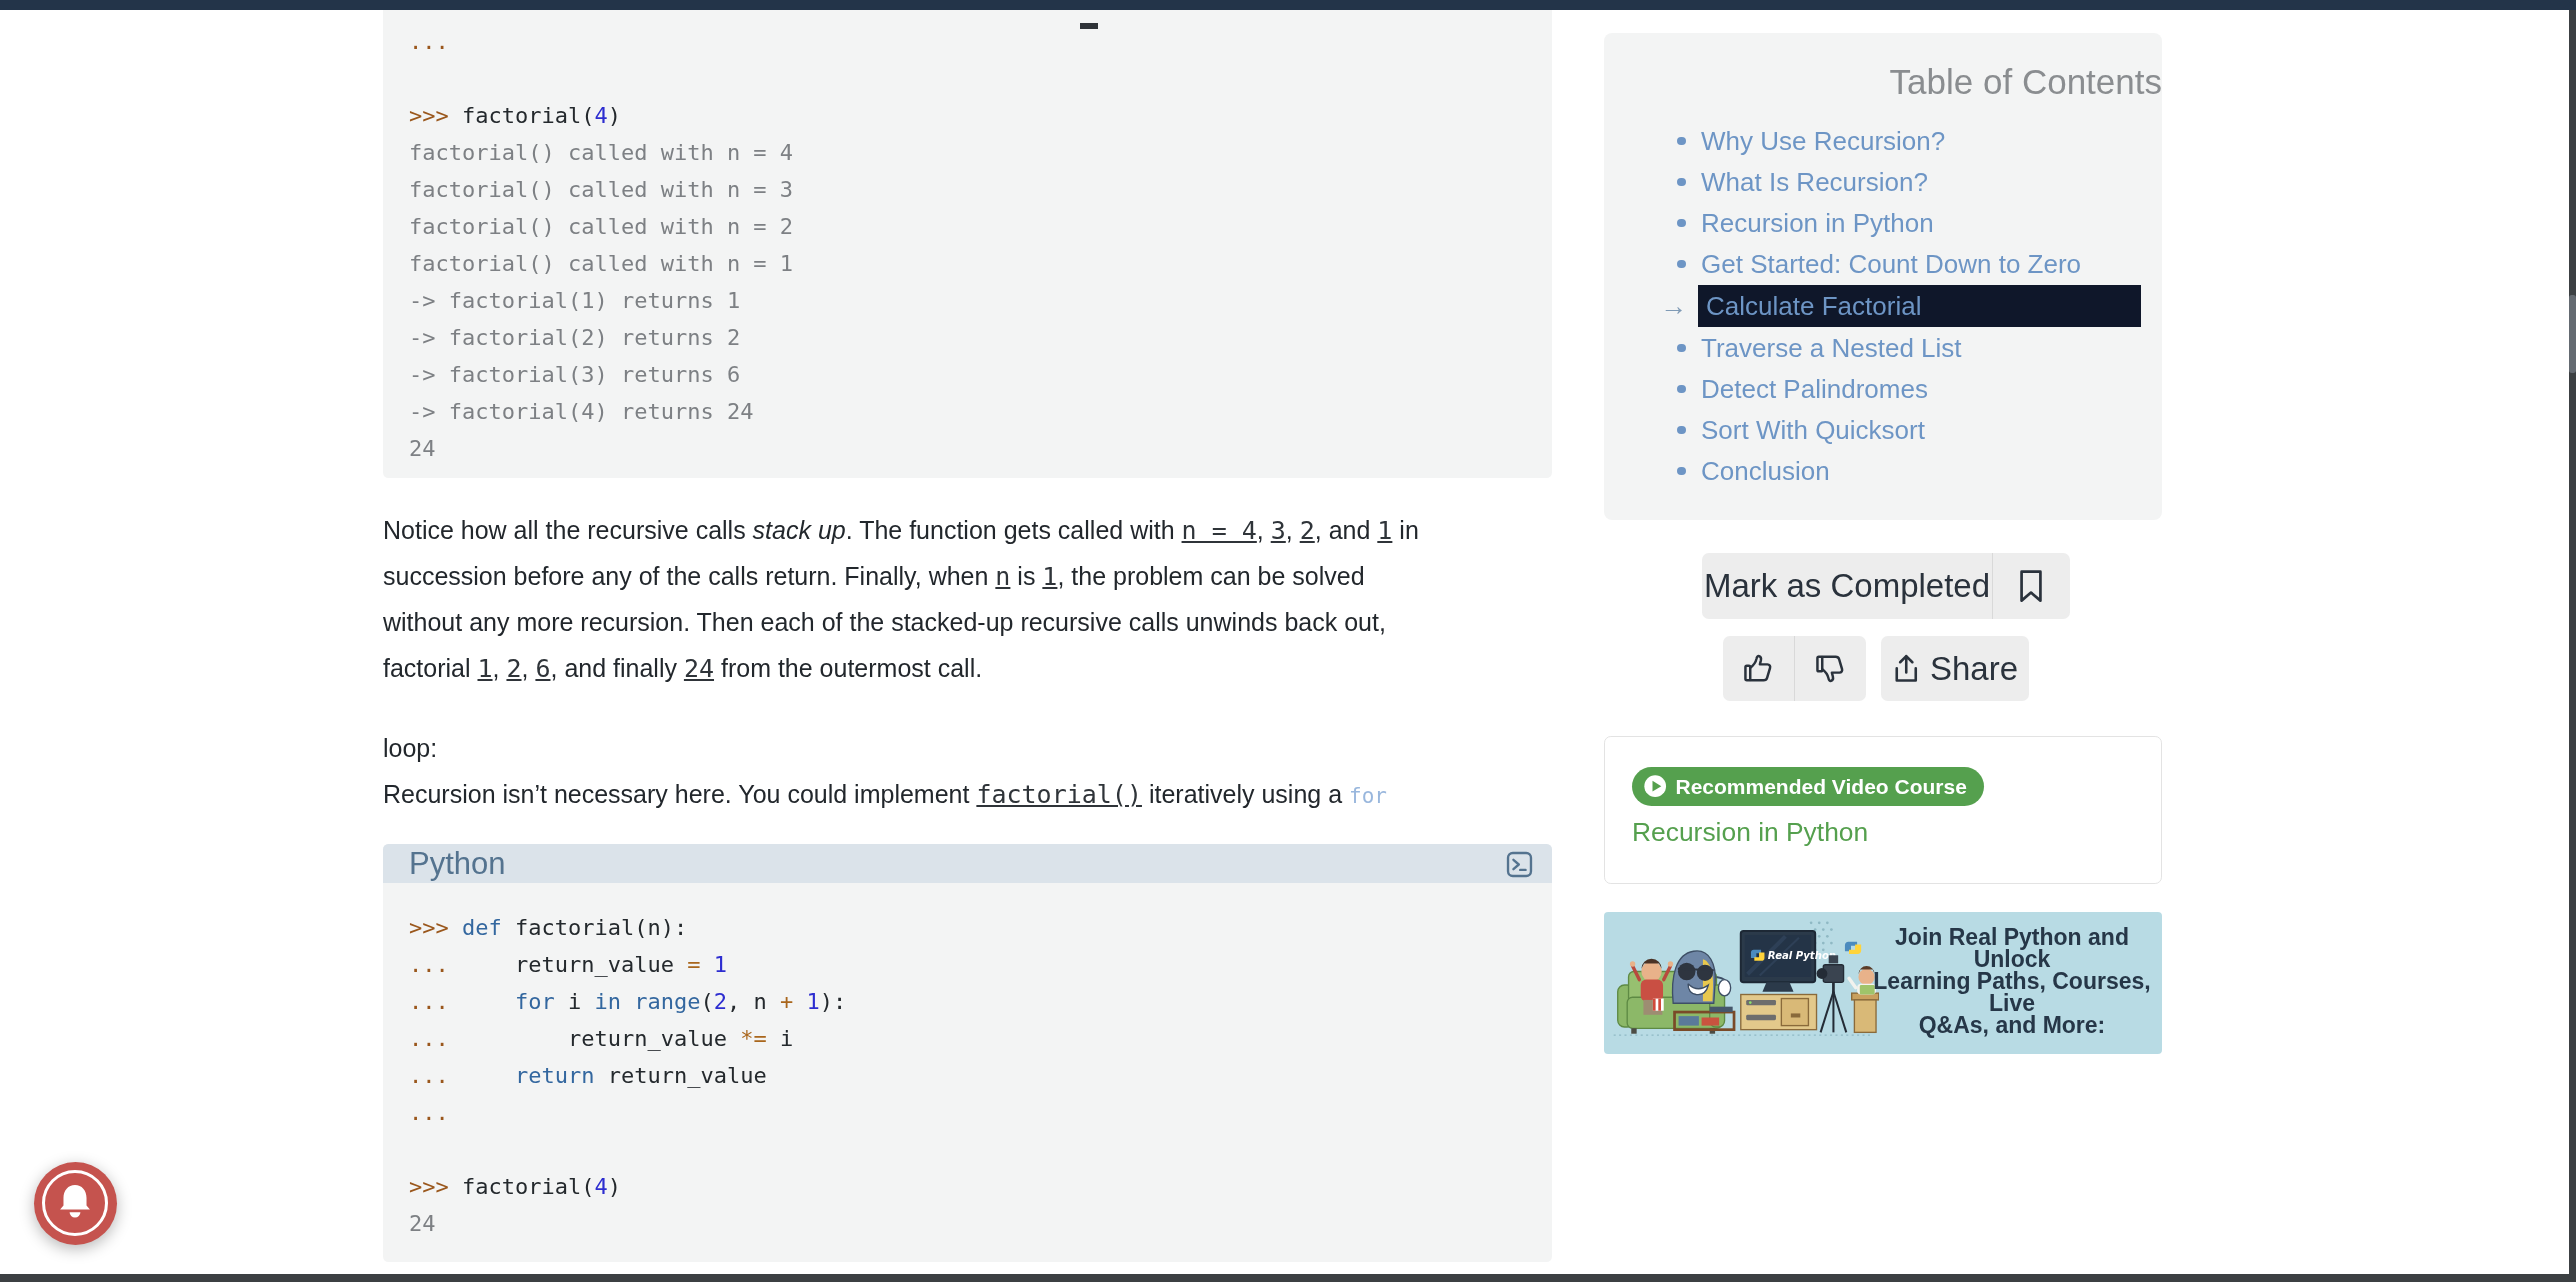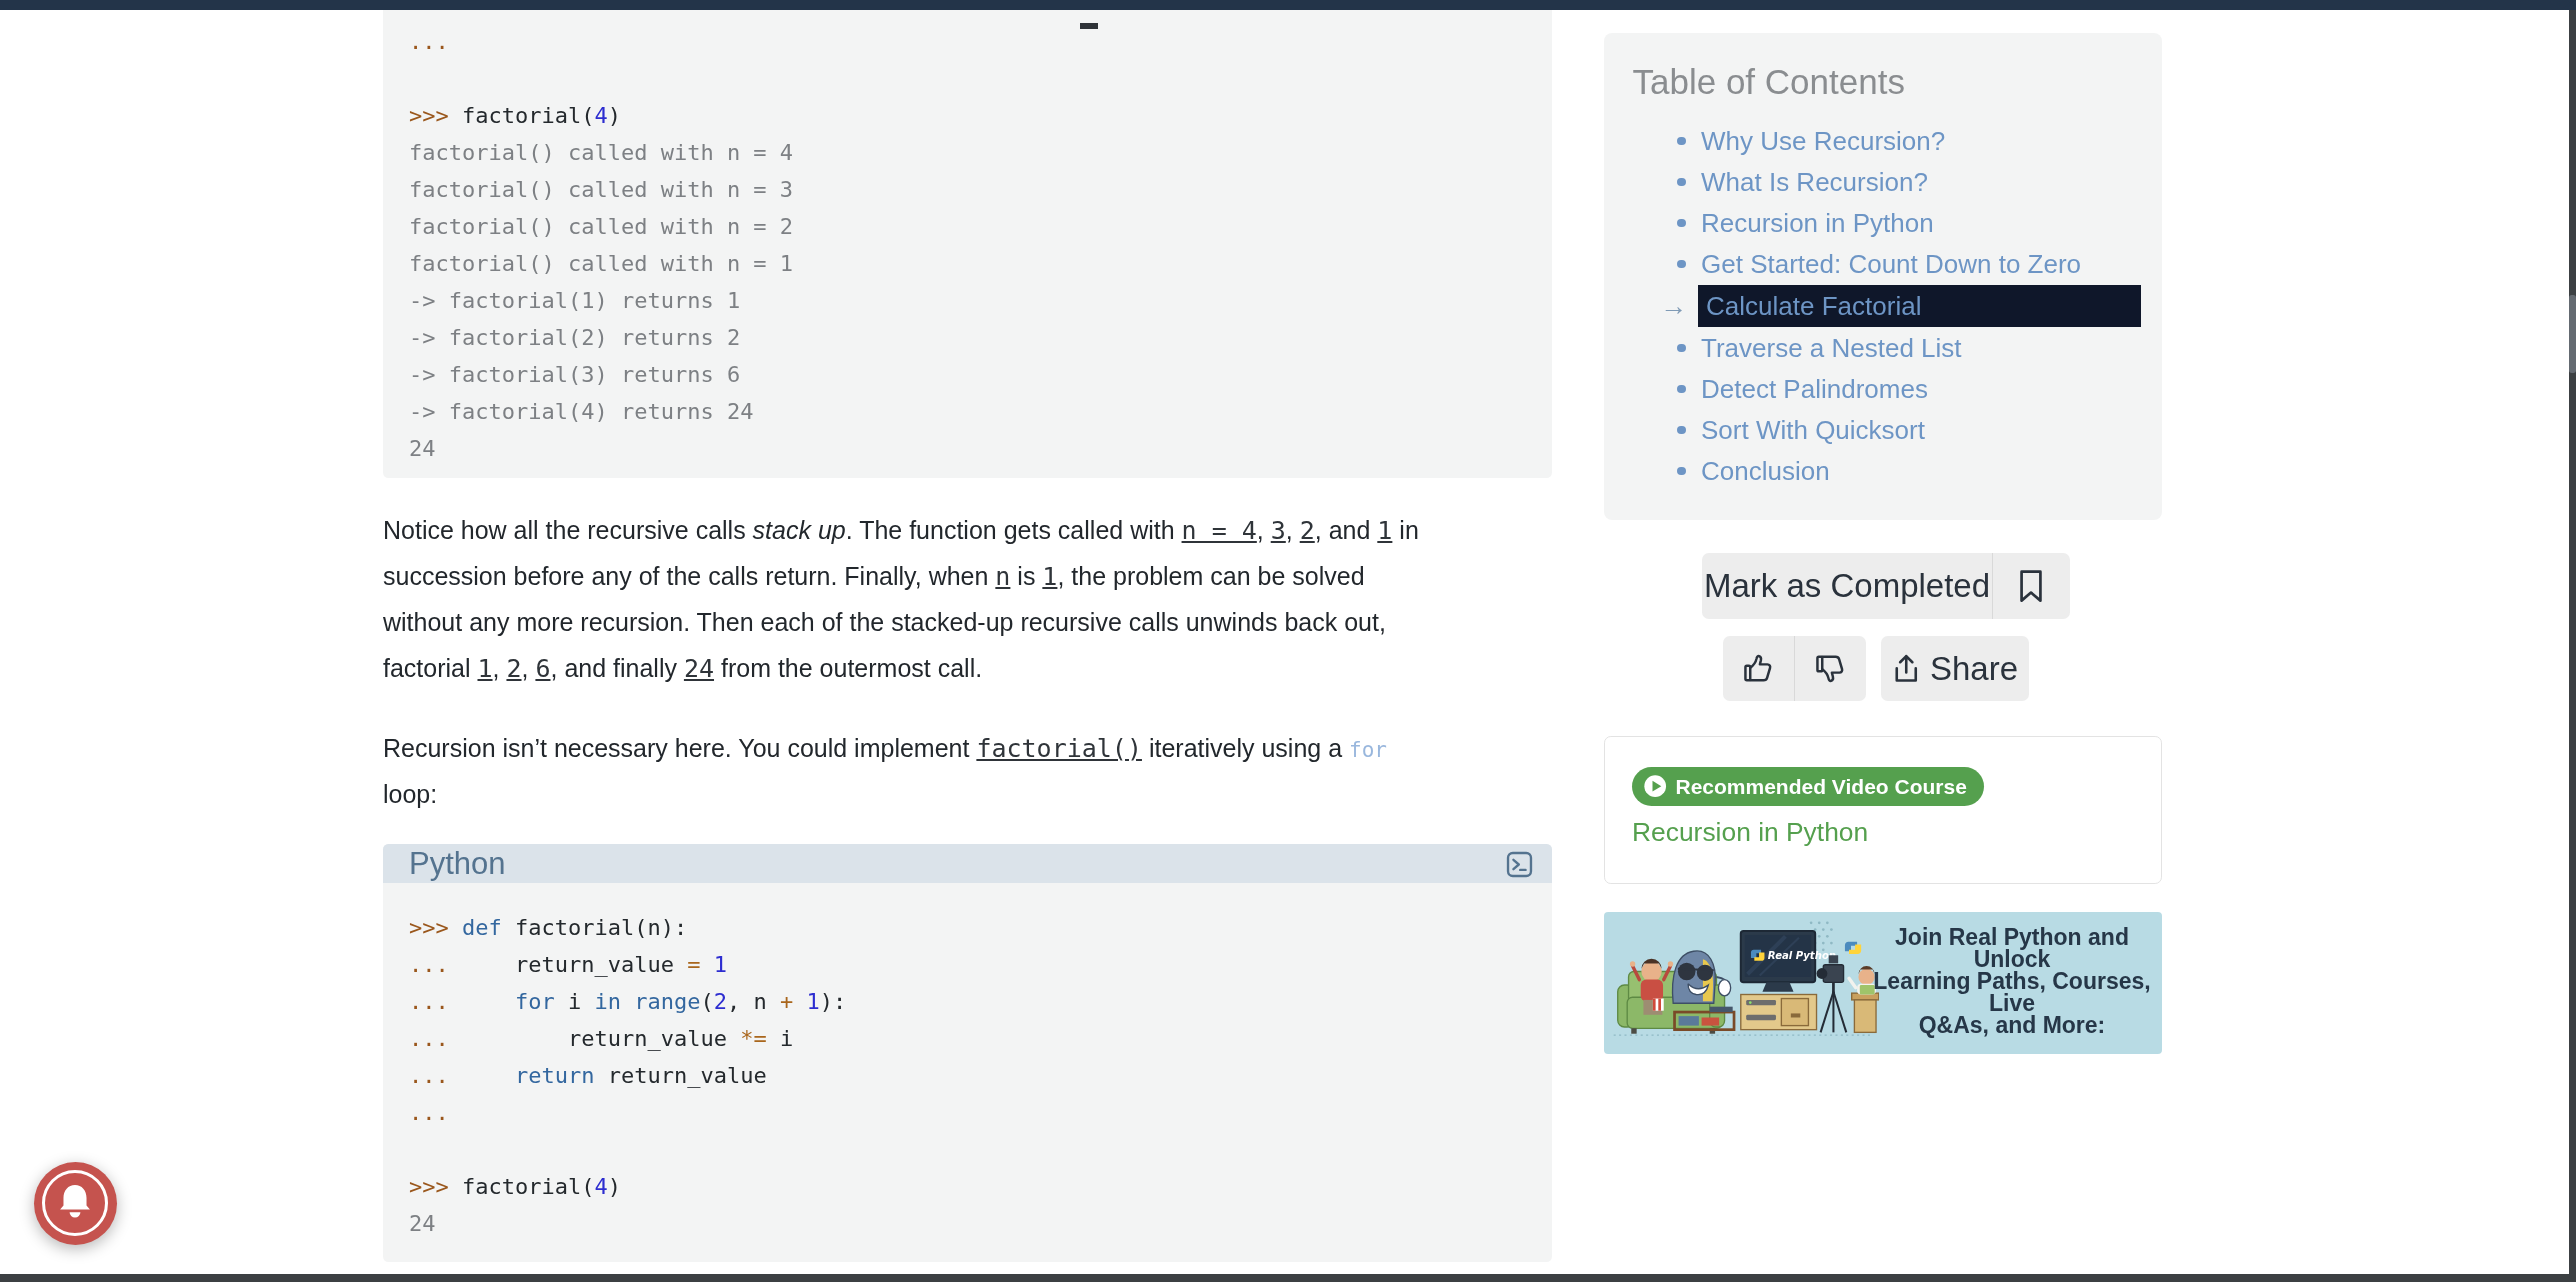--- a/index.html
+++ b/index.html
@@ -39,21 +39,21 @@
   #para2{top:725px;}
   .para-line{height:46px;line-height:46px;white-space:pre;font-size:25px;}
   .seg-t{}
   .seg-e{font-style:italic;}
   .seg-c{font-family:"DejaVu Sans Mono", monospace;font-size:25px;color:#2f3439;text-decoration:underline;}
   .seg-l{font-family:"DejaVu Sans Mono", monospace;font-size:21px;color:#99b7dd;}
 
   
   .toc-panel{position:absolute;left:1604px;top:33px;width:558px;height:487px;
     background:#f3f4f4;border-radius:8.1px;}
-  .toc-title{margin:0;padding:28.5px 0 0 28.5px;font-size:35px;font-weight:400;color:#8a8d90;}
+  .toc-title{margin:0;padding:28.5px 0 0 28.5px;font-size:35px;font-weight:400;color:#8a8d90;text-align:right;}
   .toc-list{list-style:none;margin:19px 0 0 0;padding:0;}
   .toc-item{position:relative;height:41px;display:flex;align-items:center;}
   .toc-bullet{position:absolute;left:73px;width:8.8px;height:8.8px;border-radius:50%;background:#6d95c5;}
   .toc-arrow{position:absolute;left:56px;color:#7f9ab5;font-size:27px;line-height:41px;}
   .toc-label{margin-left:97px;color:#6d95c5;font-size:26px;cursor:pointer;}
   .toc-item.active{height:43px;}
   .toc-item.active .toc-label{margin-left:94px;width:435px;height:42px;line-height:42px;
     padding-left:8.1px;background:#0f172a;border-radius:0;}
 
   
@@ -117,22 +117,22 @@
     </div>
 </div>
 
 <div class="para" id="para1">
     <div class="para-line"><span class="seg-t">Notice how all the recursive calls </span><span class="seg-e">stack up</span><span class="seg-t">. The function gets called with </span><span class="seg-c">n = 4</span><span class="seg-t">, </span><span class="seg-c">3</span><span class="seg-t">, </span><span class="seg-c">2</span><span class="seg-t">, and </span><span class="seg-c">1</span><span class="seg-t"> in</span></div>
     <div class="para-line"><span class="seg-t">succession before any of the calls return. Finally, when </span><span class="seg-c">n</span><span class="seg-t"> is </span><span class="seg-c">1</span><span class="seg-t">, the problem can be solved</span></div>
     <div class="para-line"><span class="seg-t">without any more recursion. Then each of the stacked-up recursive calls unwinds back out,</span></div>
     <div class="para-line"><span class="seg-t">factorial </span><span class="seg-c">1</span><span class="seg-t">, </span><span class="seg-c">2</span><span class="seg-t">, </span><span class="seg-c">6</span><span class="seg-t">, and finally </span><span class="seg-c">24</span><span class="seg-t"> from the outermost call.</span></div>
   </div>
 <div class="para" id="para2">
+    <div class="para-line"><span class="seg-t">loop:</span></div>
     <div class="para-line"><span class="seg-t">Recursion isn’t necessary here. You could implement </span><span class="seg-c">factorial()</span><span class="seg-t"> iteratively using a </span><span class="seg-l">for</span></div>
-    <div class="para-line"><span class="seg-t">loop:</span></div>
   </div>
 
 <div class="codeblock" id="codeblock-2">
   <div class="code-header">
     <span class="code-header-label">Python</span>
     <span class="terminal-icon">
       <svg width="27" height="27" viewBox="0 0 40 40">
         <rect x="3" y="3" width="34" height="34" rx="7" fill="none" stroke="#54738f" stroke-width="3.5"></rect>
         <path d="M11 13 L19 20 L11 27" fill="none" stroke="#54738f" stroke-width="3.5" stroke-linecap="round" stroke-linejoin="round"></path>
         <line x1="21" y1="28" x2="29" y2="28" stroke="#54738f" stroke-width="3.5" stroke-linecap="round"></line>

